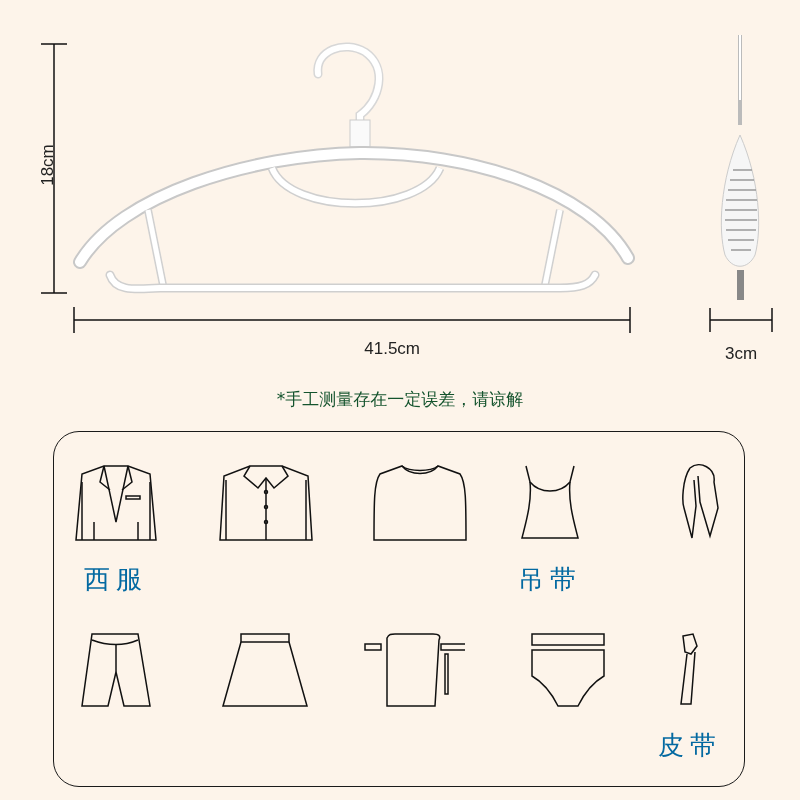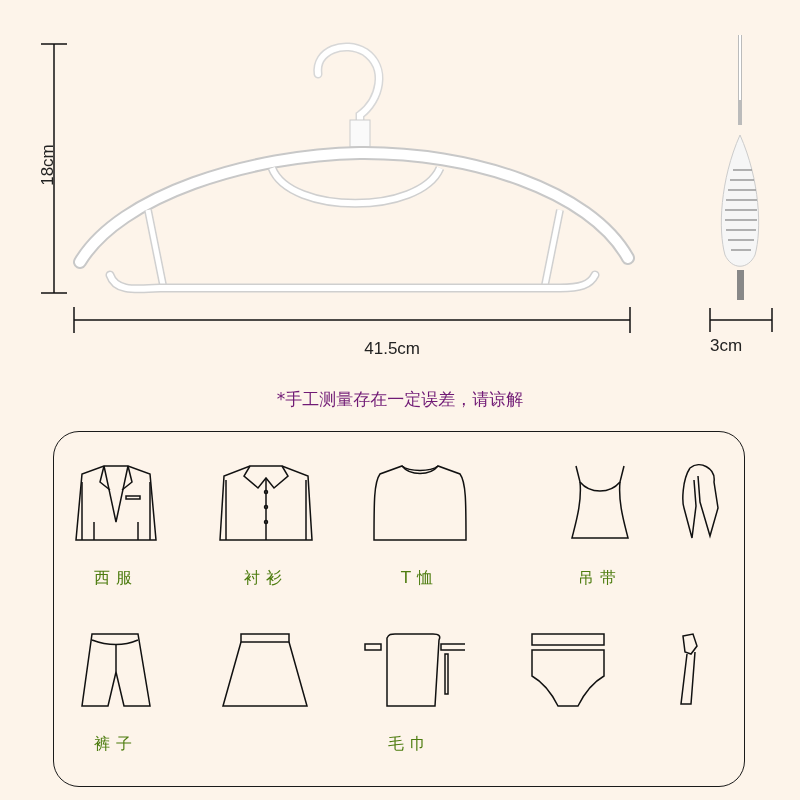--- a/index.html
+++ b/index.html
@@ -1,23 +1,23 @@
 <!DOCTYPE html>
 <html><head>
 <meta charset="utf-8">
 <style>
   html, body { margin:0; padding:0; }
   body { width:800px; height:800px; background:#fdf4ea; position:relative; overflow:hidden; font-family:"DejaVu Sans", sans-serif; color:#111; }
   .abs { position:absolute; }
   .dim-label { font-size:17px; color:#222; font-family:"Liberation Sans", sans-serif; }
-  .note { position:absolute; left:0; width:800px; top:388px; text-align:center; font-size:17px; color:#701a75; }
+  .note { position:absolute; left:0; width:800px; top:388px; text-align:center; font-size:17px; color:#14532d; }
   .card { position:absolute; left:53px; top:431px; width:692px; height:356px; border:1.5px solid #1a1a1a; border-radius:26px; box-sizing:border-box; }
   .item { position:absolute; width:120px; text-align:center; }
   .item svg { display:block; margin:0 auto; }
-  .item .lbl { font-size:16px; letter-spacing:6px; margin-top:26px; color:#4d7c0f; }
+  .item .lbl { font-size:26px; letter-spacing:6px; margin-top:20px; color:#0369a1; }
 </style>
 </head>
 <body>
 
 <svg class="abs" style="left:0;top:0" width="680" height="370" viewBox="0 0 680 370">
 
   <g stroke="#111" stroke-width="1.5">
     <line x1="54" y1="44" x2="54" y2="293"></line>
     <line x1="41" y1="44" x2="67" y2="44"></line>
     <line x1="41" y1="293" x2="67" y2="293"></line>
@@ -69,21 +69,21 @@
       <line x1="28" y1="210" x2="54" y2="210"></line>
       <line x1="31" y1="220" x2="51" y2="220"></line>
   </g>
   <rect x="37" y="240" width="7" height="30" fill="#888"></rect>
   <g stroke="#111" stroke-width="1.5">
     <line x1="10" y1="290" x2="72" y2="290"></line>
       <line x1="10" y1="278" x2="10" y2="302"></line>
       <line x1="72" y1="278" x2="72" y2="302"></line>
   </g>
 </svg>
-<div class="abs dim-label" style="left:710px;top:336px;width:62px;">3cm</div>
+<div class="abs dim-label" style="left:710px;top:344px;width:62px;text-align:center">3cm</div>
 
 <div class="note">*手工测量存在一定误差，请谅解</div>
 
 <div class="card"></div>
 
 <div class="item" style="left:56px;top:462px">
   <svg width="84" height="80" viewBox="0 0 84 80" fill="none" stroke="#111" stroke-width="1.5">
     <path d="M30 4 L54 4 L76 12 L82 78 L2 78 L8 12 Z"></path>
       <path d="M30 4 L42 60 L54 4"></path>
       <path d="M30 4 L26 20 L36 28 M54 4 L58 20 L48 28"></path>
@@ -99,70 +99,67 @@
   <svg width="96" height="80" viewBox="0 0 96 80" fill="none" stroke="#111" stroke-width="1.5">
     <path d="M32 4 L64 4 L90 14 L94 78 L2 78 L6 14 Z"></path>
       <path d="M32 4 L26 14 L40 26 L48 16 L56 26 L70 14 L64 4"></path>
     <line x1="48" y1="16" x2="48" y2="78"></line>
       <circle cx="48" cy="30" r="1.5"></circle>
       <circle cx="48" cy="45" r="1.5"></circle>
       <circle cx="48" cy="60" r="1.5"></circle>
     <line x1="8" y1="18" x2="8" y2="78"></line>
       <line x1="88" y1="18" x2="88" y2="78"></line>
   </svg>
-  <div class="lbl">衬衫</div>
 </div>
 <div class="item" style="left:360px;top:462px">
   <svg width="96" height="80" viewBox="0 0 96 80" fill="none" stroke="#111" stroke-width="1.5">
     <path d="M30 4 C 38 14, 58 14, 66 4 L88 12 C 94 20, 94 40, 94 78 L2 78 C 2 40, 2 20, 8 12 Z"></path>
     <path d="M30 4 C 38 10, 58 10, 66 4"></path>
   </svg>
-  <div class="lbl">T恤</div>
 </div>
-<div class="item" style="left:540px;top:462px">
+<div class="item" style="left:490px;top:462px">
   <svg width="60" height="80" viewBox="0 0 60 80" fill="none" stroke="#111" stroke-width="1.5">
     <path d="M6 4 L10 20 C 20 32, 40 32, 50 20 L54 4"></path>
       <path d="M10 20 C 12 40, 6 60, 2 76 L58 76 C 54 60, 48 40, 50 20"></path>
   </svg>
   <div class="lbl">吊带</div>
 </div>
 <div class="item" style="left:640px;top:462px">
   <svg width="40" height="80" viewBox="0 0 40 80" fill="none" stroke="#111" stroke-width="1.5">
     <path d="M10 6 C 20 -2, 36 6, 34 20 L38 46 L30 74 L20 40 L18 14"></path>
       <path d="M10 6 C 2 18, 2 40, 4 46 L12 76 L16 44 L14 18"></path>
   </svg>
 </div>
 
 <div class="item" style="left:56px;top:632px">
   <svg width="72" height="76" viewBox="0 0 72 76" fill="none" stroke="#111" stroke-width="1.5">
     <path d="M12 2 L58 2 L70 74 L44 74 L36 40 L28 74 L2 74 Z"></path>
       <path d="M12 8 C 28 14, 44 14, 58 8"></path>
       <line x1="36" y1="12" x2="36" y2="40"></line>
   </svg>
-  <div class="lbl">裤子</div>
 </div>
 <div class="item" style="left:206px;top:632px">
   <svg width="90" height="76" viewBox="0 0 90 76" fill="none" stroke="#111" stroke-width="1.5">
     <rect x="20" y="2" width="48" height="8"></rect>
       <path d="M20 10 L2 74 L86 74 L68 10"></path>
   </svg>
 </div>
 <div class="item" style="left:350px;top:632px">
   <svg width="110" height="76" viewBox="0 0 110 76" fill="none" stroke="#111" stroke-width="1.5">
     <rect x="10" y="12" width="16" height="6"></rect>
       <rect x="86" y="12" width="30" height="6"></rect>
     <path d="M32 74 L32 6 C 34 2, 36 2, 40 2 L78 2 C 84 2, 86 4, 84 8 L80 74 Z"></path>
       <rect x="90" y="22" width="3" height="40"></rect>
   </svg>
-  <div class="lbl">毛巾</div>
 </div>
 <div class="item" style="left:508px;top:632px">
   <svg width="76" height="76" viewBox="0 0 76 76" fill="none" stroke="#111" stroke-width="1.5">
     <rect x="2" y="2" width="72" height="11"></rect>
       <path d="M2 18 L74 18 L74 44 C 60 52, 52 66, 48 74 L28 74 C 24 66, 16 52, 2 44 Z"></path>
   </svg>
 </div>
 <div class="item" style="left:630px;top:632px">
   <svg width="30" height="76" viewBox="0 0 30 76" fill="none" stroke="#111" stroke-width="1.5">
     <path d="M8 4 L18 2 L22 14 L16 22 L10 20 Z"></path>
       <path d="M12 22 L6 72 L16 72 L20 20"></path>
   </svg>
+  <div class="lbl">皮带</div>
 </div>
 
 </body></html>

